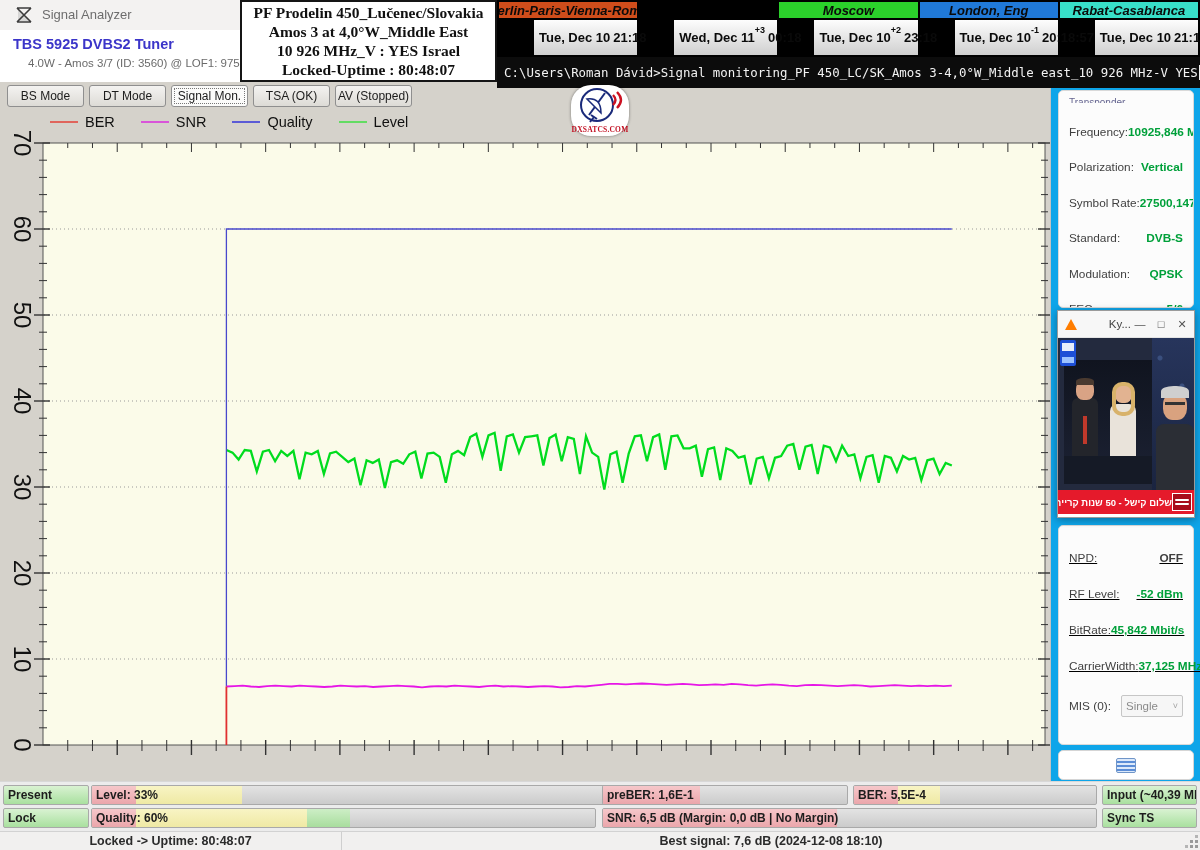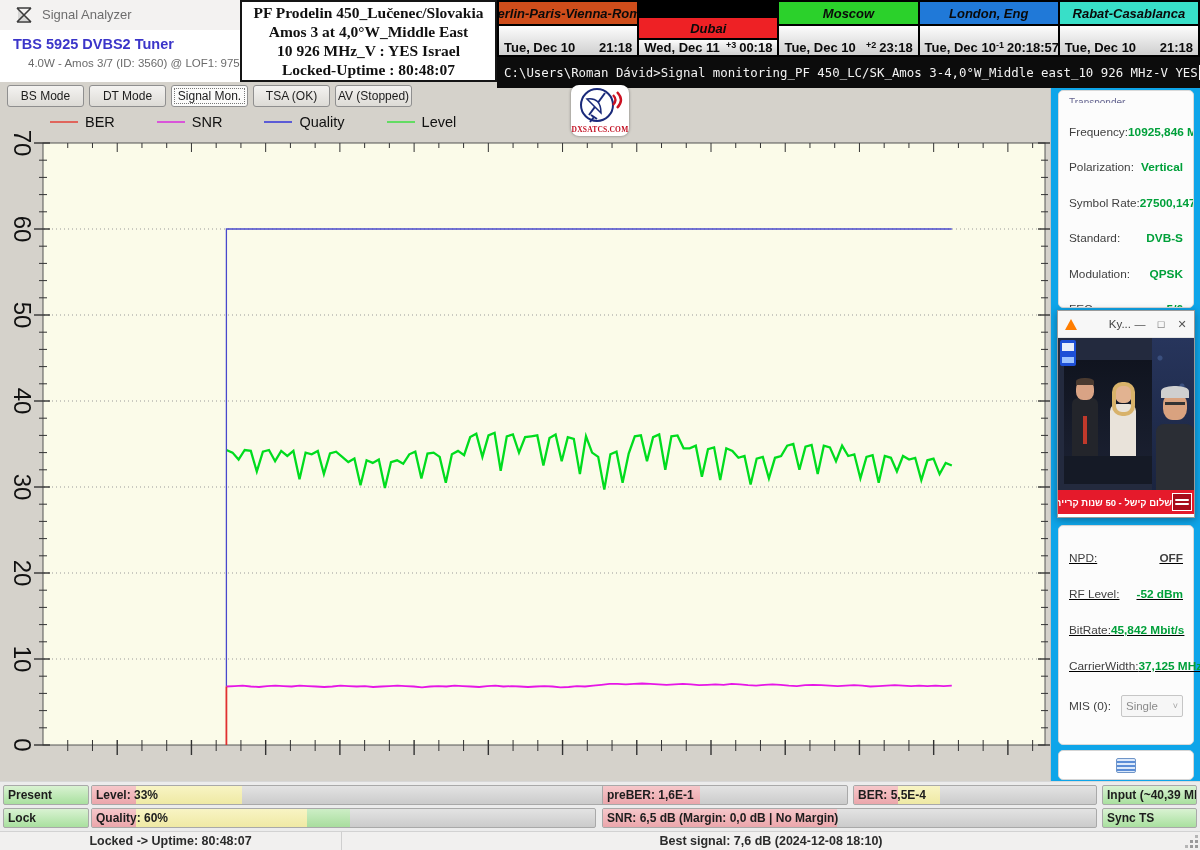--- a/index.html
+++ b/index.html
@@ -20,48 +20,48 @@
               box-sizing:border-box;z-index:6;display:flex;flex-direction:column;justify-content:center;
               text-align:center;font-family:"Liberation Serif","DejaVu Serif",serif;font-weight:bold;
               font-size:15.5px;color:#111;line-height:19px;}
 
   
   #clocks{left:497px;top:0;width:703px;height:57px;background:#000;z-index:6;display:flex;gap:2px;
           padding:2px;box-sizing:border-box;}
   .clock{flex:1;display:flex;flex-direction:column;min-width:0;}
   .clock-head{height:22px;border-bottom:2px solid #000;display:flex;align-items:center;justify-content:center;
               font-size:13px;font-weight:bold;font-style:italic;color:#0a0a0a;white-space:nowrap;overflow:hidden;}
-  .clock-body{flex:1;background:linear-gradient(#fdfdfd,#cfcfcf);display:flex;align-items:flex-end;
-              padding:0 5px;font-size:13px;font-weight:bold;color:#0a0a0a;white-space:nowrap;}
+  .clock-body{flex:1;background:linear-gradient(#fdfdfd,#cfcfcf);display:flex;align-items:flex-start;
+              padding:10px 5px;font-size:13px;font-weight:bold;color:#0a0a0a;white-space:nowrap;margin-left:35px;}
   .clock-date{flex:1;text-align:left;}
   .clock-off{font-size:9px;position:relative;top:-5px;margin-right:3px;}
   .clock-time{text-align:right;}
 
   
   #terminal{left:497px;top:57px;width:703px;height:31px;background:#0c0c0c;z-index:6;display:flex;align-items:center;}
   #terminal .cmd{margin-left:7px;color:#f2f2f2;font-family:"DejaVu Sans Mono","Liberation Mono",monospace;
                  font-size:12.4px;white-space:nowrap;}
   #terminal .caret{display:inline-block;width:2px;height:15px;background:#f2f2f2;vertical-align:middle;margin-left:1px;}
 
   
-  #dxlogo{left:571px;top:85px;width:58px;height:51px;background:#fff;border-radius:8px;z-index:8;
+  #dxlogo{left:571px;top:85px;width:58px;height:51px;background:#fff;border-radius:20px;z-index:8;
           box-shadow:0 0 3px rgba(0,0,0,.45);text-align:center;}
   #dxlogo .dxtext{position:absolute;left:0;right:0;bottom:2px;font-size:7.5px;font-weight:bold;color:#c21022;
                   font-family:"Liberation Serif",serif;letter-spacing:.2px;}
 
   
   #tabbar{left:0;top:82px;width:1050px;height:28px;}
   .tab{position:absolute;top:3px;height:22px;width:77px;background:linear-gradient(#f4f3f1,#dddbd6);
        border:1px solid #8f8f8f;border-radius:3px;box-sizing:border-box;display:flex;align-items:center;
        justify-content:center;font-size:12px;color:#1c1c1c;cursor:default;}
   .tab.active{background:#fbfbfa;outline:1px dotted #777;outline-offset:-4px;}
 
   
   #chart{left:0;top:110px;width:1050px;height:674px;background:#d5d2cb;}
-  #legend{position:absolute;left:50px;top:4px;display:flex;align-items:center;gap:16px;z-index:3;}
+  #legend{position:absolute;left:50px;top:4px;display:flex;align-items:center;gap:0;z-index:3;}
   .leg-item{display:flex;align-items:center;margin-right:26px;}
   .leg-line{width:28px;height:0;border-top:2px solid;margin-right:7px;}
   .leg-lab{font-size:14.5px;color:#111;}
   #chart-svg{position:absolute;left:0;top:0;}
 
   
   #sidebar{left:1050px;top:88px;width:150px;height:696px;background:#0ea5e9;border-left:1px solid #c2c2c2;box-sizing:border-box;}
   .card{position:absolute;left:7px;width:136px;background:#fcfcfc;border:1px solid #d9d9d9;border-radius:5px;box-sizing:border-box;}
   #card1{top:2px;height:218px;padding:4px 10px 6px 10px;overflow:hidden;}
   #clipped-row{height:8px;overflow:hidden;font-size:10px;color:#30306a;opacity:.75;line-height:16px;}

